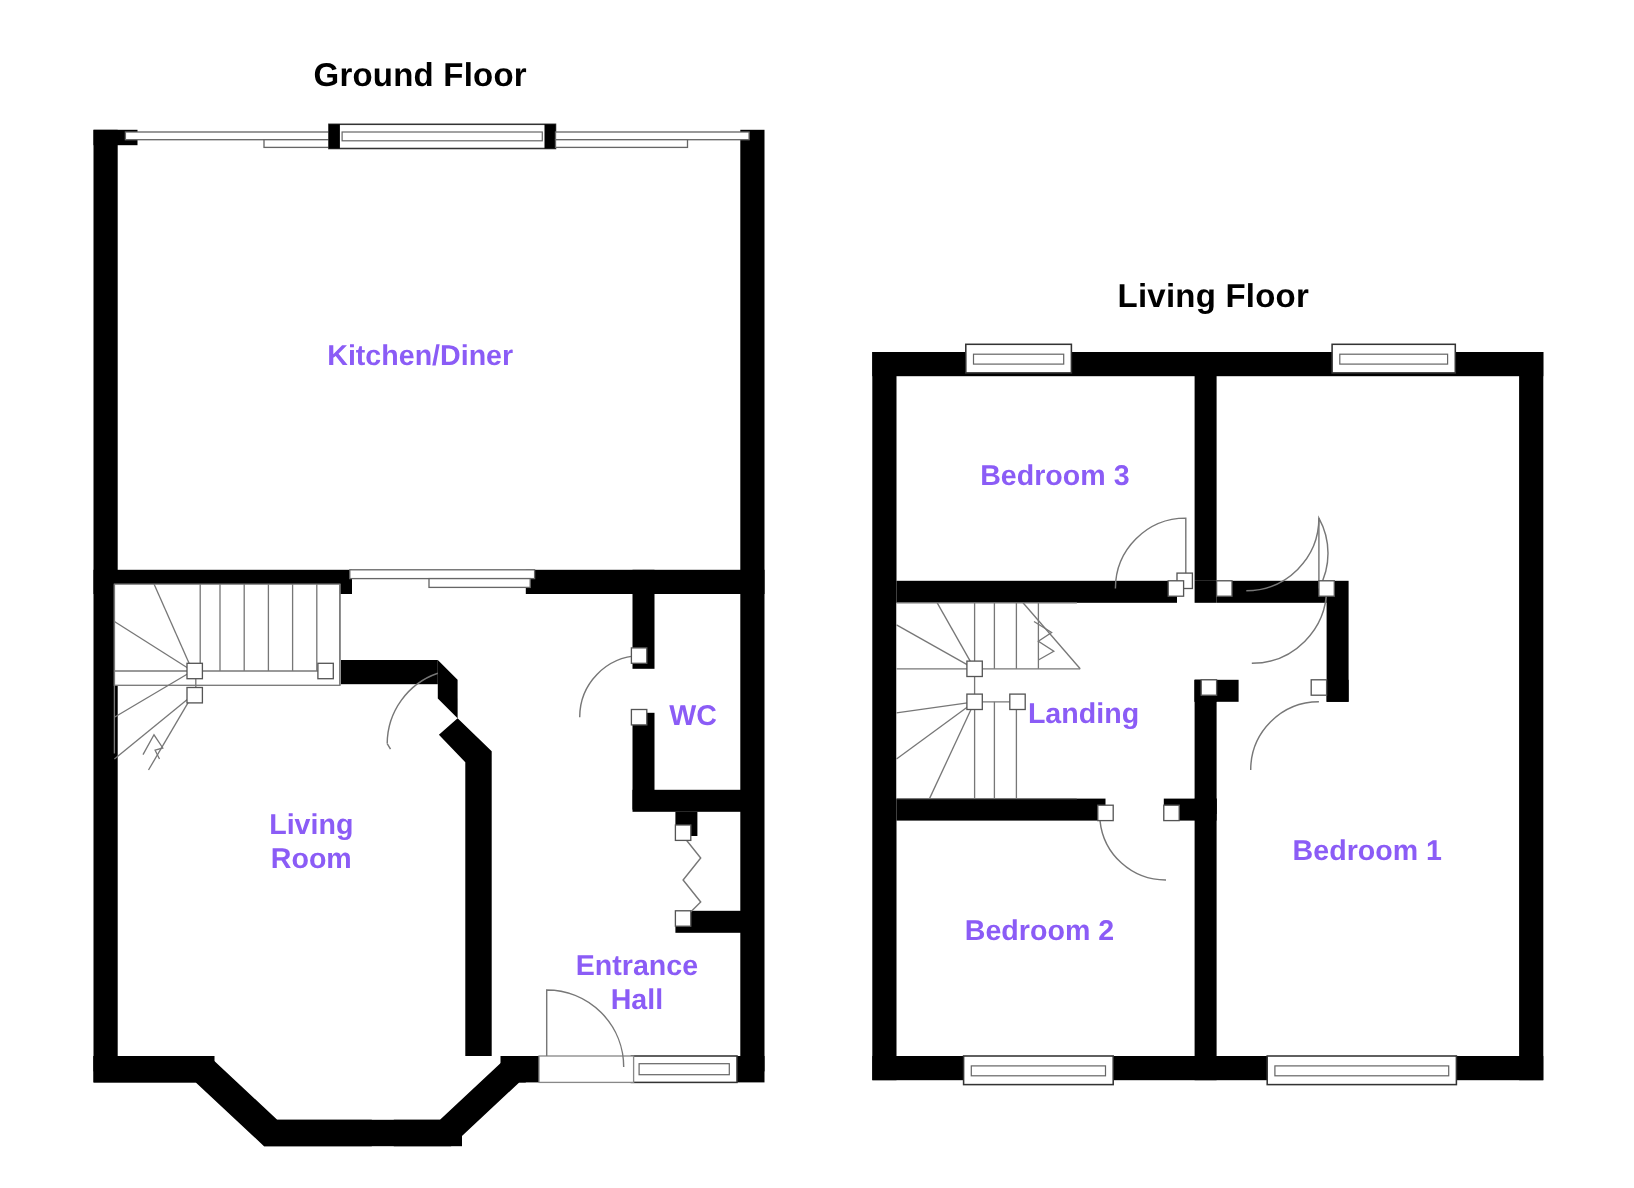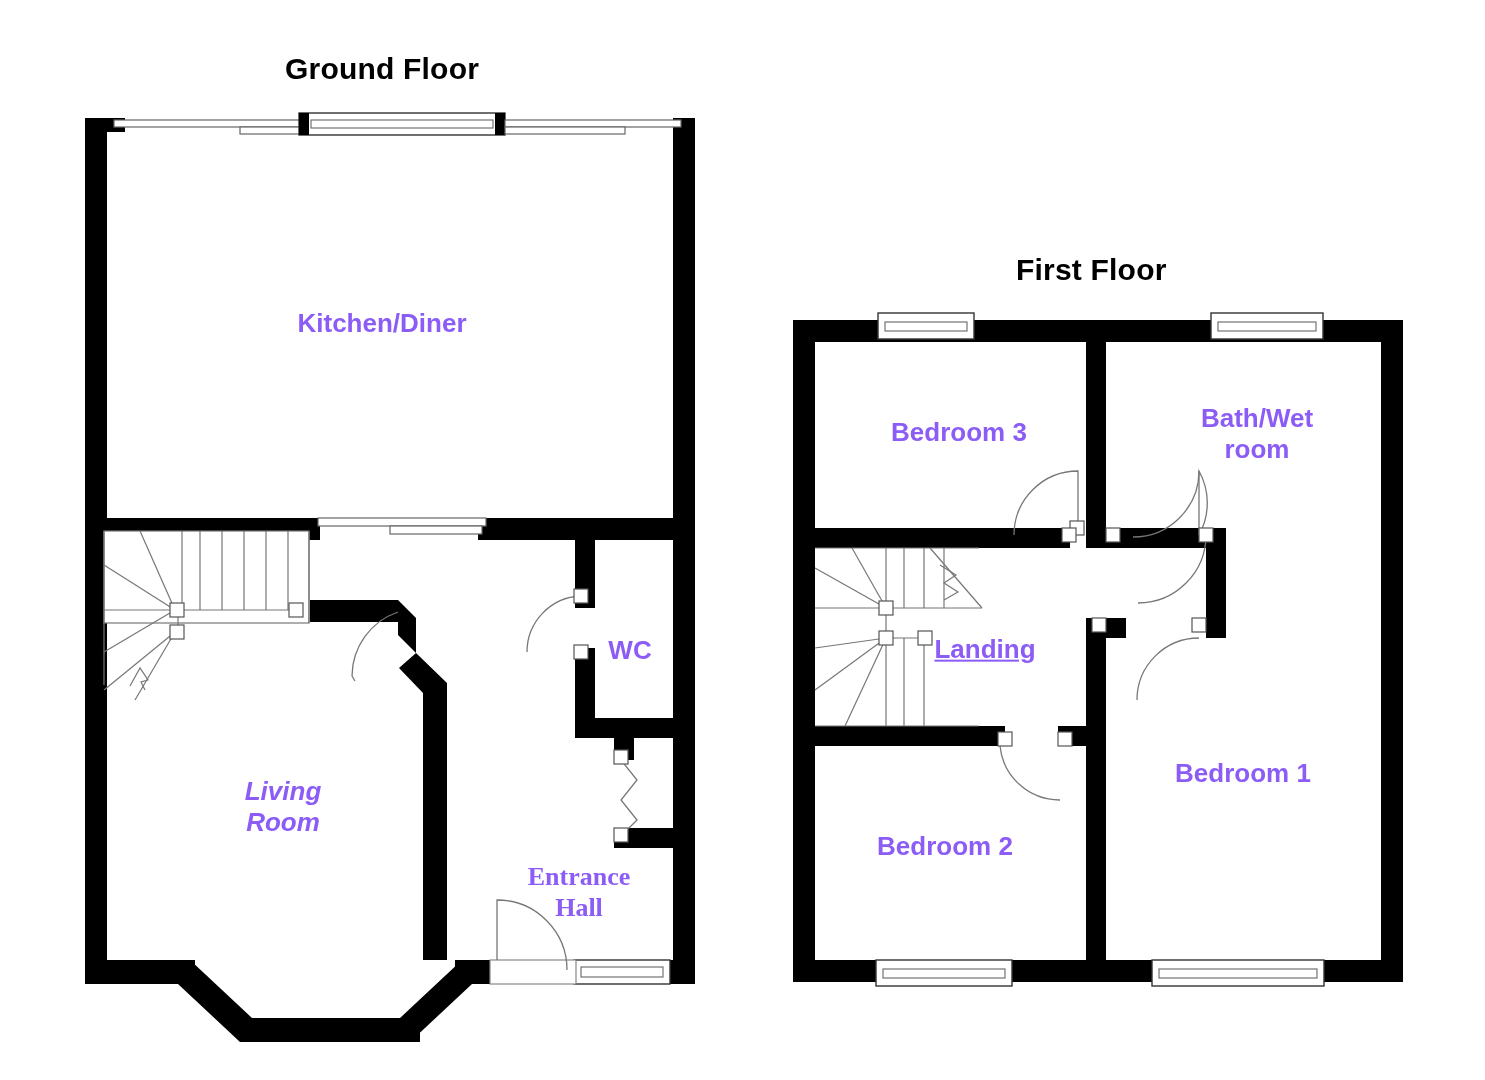--- a/index.html
+++ b/index.html
@@ -244,29 +244,27 @@
         <path d="M1000 746 A60 60 0 0 0 1060 800"></path>
         <rect x="998" y="732" width="14" height="14" fill="#fff" stroke="#555" stroke-width="1.2"></rect>
         <rect x="1058" y="732" width="14" height="14" fill="#fff" stroke="#555" stroke-width="1.2"></rect>
       </g>
 
     </g>
 
   </svg>
 
   <div class="floor-title" style="left:285px; top:52px;">Ground Floor</div>
-  <div class="floor-title" style="left:1016px; top:253px;">First Floor</div>
+  <div class="floor-title" style="left:1016px; top:253px;">Living Floor</div>
 
   <div class="room-label" style="left:382px; top:323px;">Kitchen/Diner</div>
-  <div class="room-label" style="left:283px; top:807px;font-style:italic;">Living
+  <div class="room-label" style="left:283px; top:765px;">Living
 Room</div>
   <div class="room-label" style="left:630px; top:602px;margin-top:48px;">WC</div>
-  <div class="room-label" style="left:579px; top:893px;font-family:Liberation Serif, serif;">Entrance
+  <div class="room-label" style="left:579px; top:893px;">Entrance
 Hall</div>
 
   <div class="room-label" style="left:959px; top:432px;text-align:right;">Bedroom 3</div>
-  <div class="room-label" style="left:1257px; top:434px;">Bath/Wet
-room</div>
-  <div class="room-label" style="left:985px; top:649px;text-decoration:underline;">Landing</div>
+  <div class="room-label" style="left:985px; top:649px;">Landing</div>
   <div class="room-label" style="left:945px; top:846px;">Bedroom 2</div>
   <div class="room-label" style="left:1243px; top:773px;">Bedroom 1</div>
 
 </div>
 
 </body></html>

